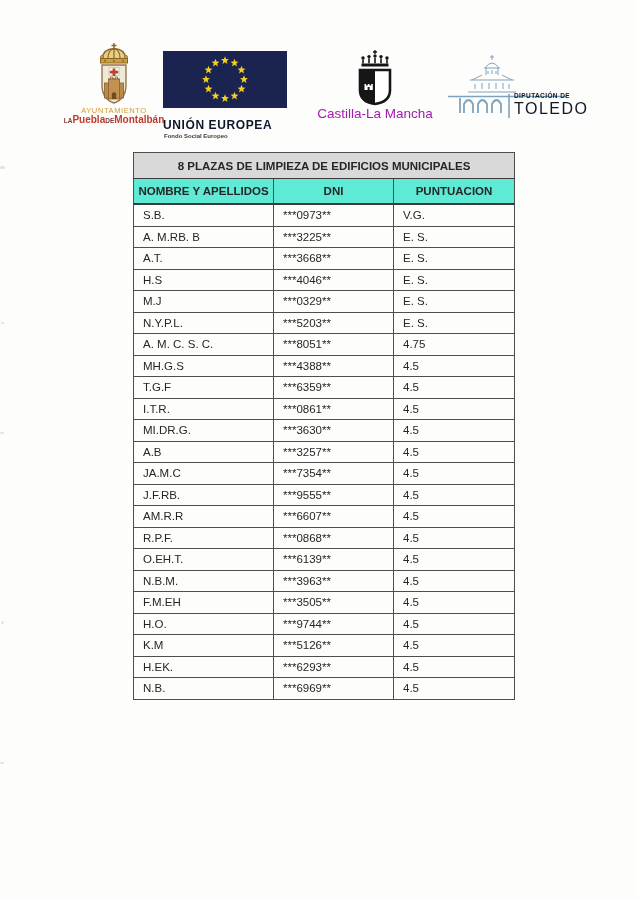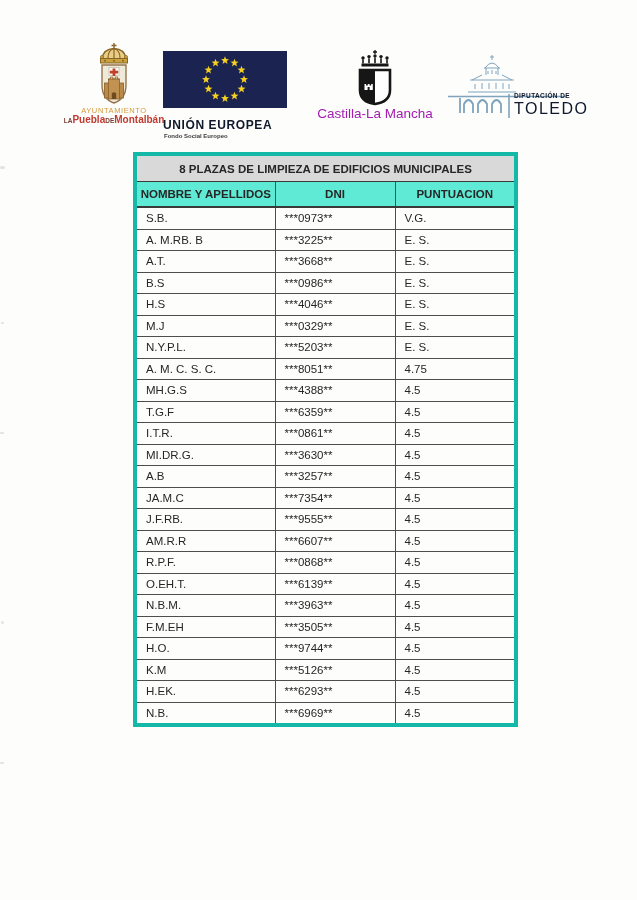--- a/index.html
+++ b/index.html
@@ -44,21 +44,21 @@
     border-collapse:collapse;table-layout:fixed;
     font-size:11.5px;color:#262626;
   }
   table.results col.c1{width:140px;}
   table.results col.c2{width:120px;}
   table.results col.c3{width:121px;}
   table.results th, table.results td{
     border:1px solid #4e4e4e;
     overflow:hidden;white-space:nowrap;
   }
-  table.results{border:4px solid #14b8a6;}
+  table.results{border:1px solid #14b8a6;}
   tr.title-row th{
     background:#d9d9d9;
     font-weight:bold;font-size:11.5px;
     text-align:center;height:23px;
     border-bottom:1px solid #3a3a3a;
   }
   tr.head-row th{
     background:#5eead4;
     font-weight:bold;font-size:11.5px;
     text-align:center;height:22px;
@@ -218,25 +218,20 @@
           <td>A. M.RB. B</td>
           <td>***3225**</td>
           <td>E. S.</td>
         </tr>
         <tr>
           <td>A.T.</td>
           <td>***3668**</td>
           <td>E. S.</td>
         </tr>
         <tr>
-          <td>B.S</td>
-          <td>***0986**</td>
-          <td>E. S.</td>
-        </tr>
-        <tr>
           <td>H.S</td>
           <td>***4046**</td>
           <td>E. S.</td>
         </tr>
         <tr>
           <td>M.J</td>
           <td>***0329**</td>
           <td>E. S.</td>
         </tr>
         <tr>

